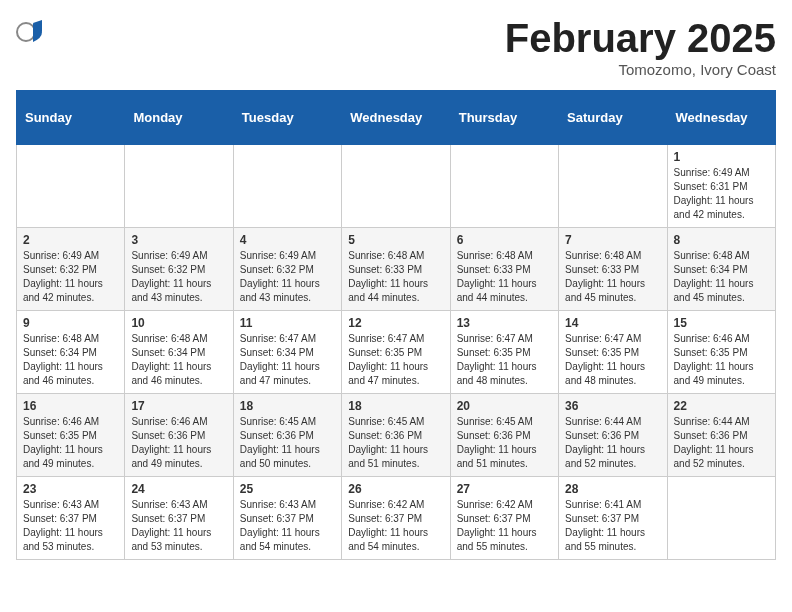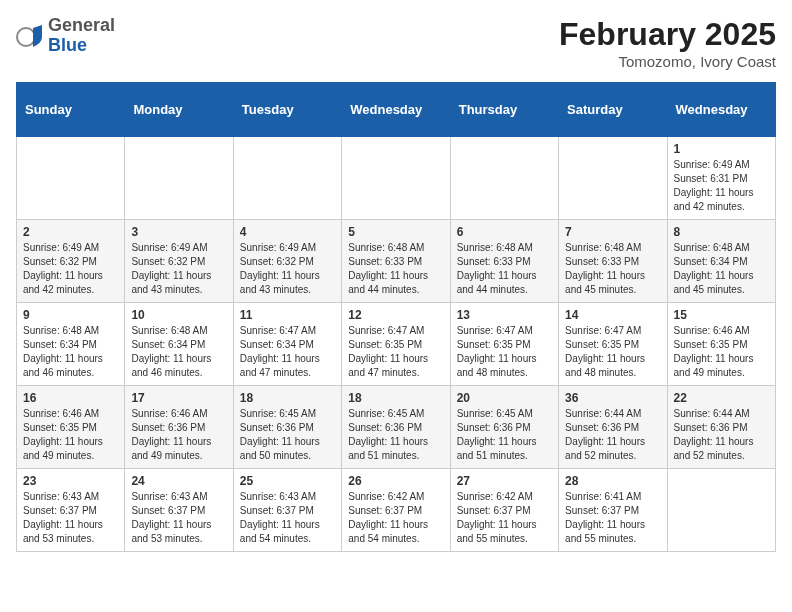--- a/index.html
+++ b/index.html
@@ -32,21 +32,21 @@
     .logo-icon {
       width: 28px;
       height: 28px;
       margin-right: 4px;
       margin-top: 2px;
     }
     .title-block {
       text-align: right;
     }
     .month-title {
-      font-size: 32px;
+      font-size: 40px;
       font-weight: bold;
       color: #222;
     }
     .location {
       font-size: 15px;
       color: #555;
     }
     .calendar {
       width: 100%;
       border-collapse: collapse;
@@ -89,24 +89,20 @@
 </head>
 <body>
 
 <div class="header">
   <div class="logo">
     <svg class="logo-icon" viewBox="0 0 28 28">
       <circle cx="10" cy="14" r="9" fill="none" stroke="#888" stroke-width="2"></circle>
       <path d="M17 5 Q26 10 26 14 Q26 20 17 24" fill="#1a5fa8"></path>
       <path d="M17 5 L26 2 L26 14 L17 5Z" fill="#1a5fa8"></path>
     </svg>
-    <div class="logo-text">
-      <span class="logo-general">General</span>
-      <span class="logo-blue">Blue</span>
-    </div>
   </div>
   <div class="title-block">
     <div class="month-title">February 2025</div>
     <div class="location">Tomozomo, Ivory Coast</div>
   </div>
 </div>
 
 <table class="calendar">
   <thead>
     <tr>

